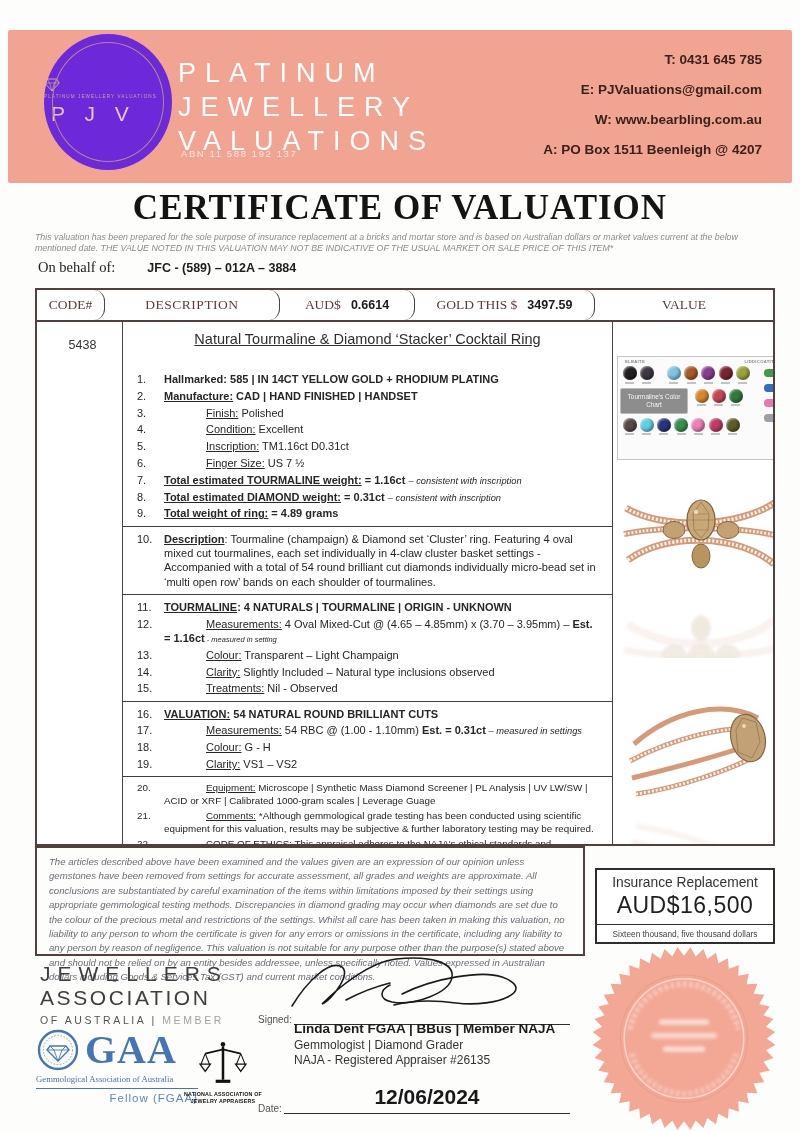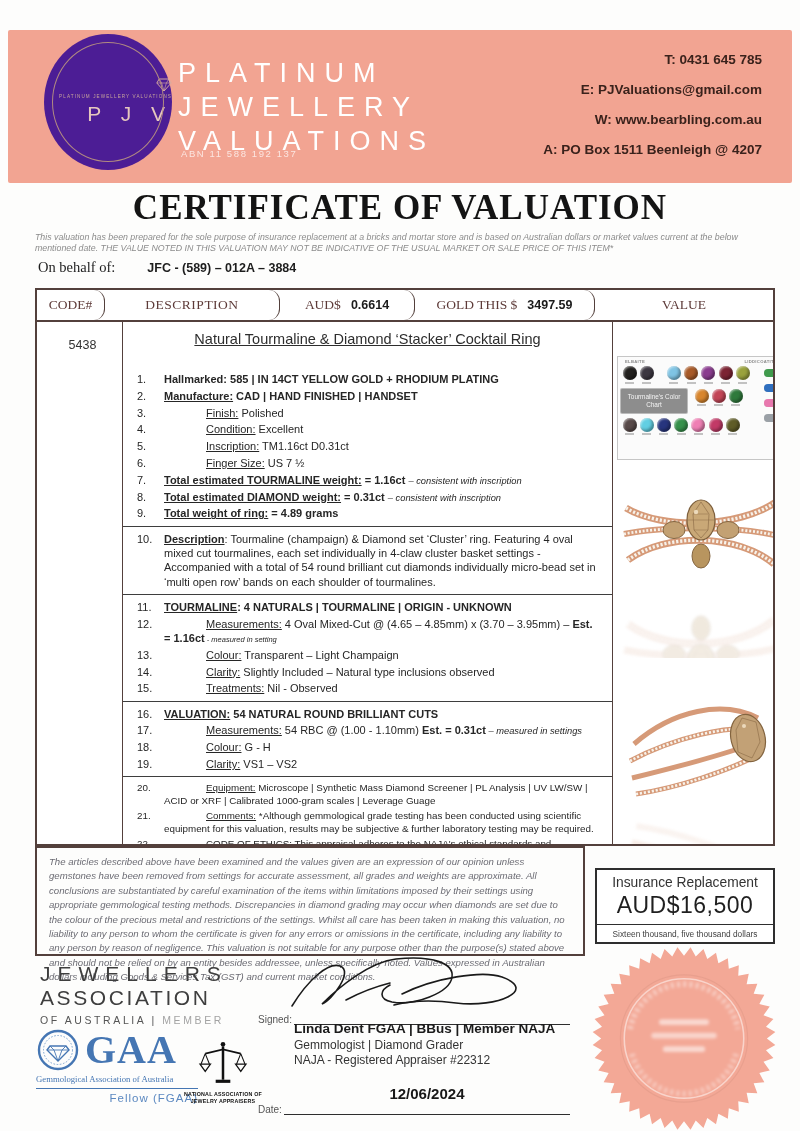--- a/index.html
+++ b/index.html
@@ -1,20 +1,20 @@
 <!DOCTYPE html>
 <html><head>
 <meta charset="utf-8">
 <style>
   html,body{margin:0;padding:0;background:#ffffff;}
   .page{position:relative;width:800px;height:1131px;background:#fdfdfc;font-family:"Liberation Sans",sans-serif;overflow:hidden;}
 
   
   .banner{position:absolute;left:8px;top:30px;width:784px;height:153px;background:#f2a492;border-radius:2px;}
-  .logo{position:absolute;left:36px;top:4px;width:128px;height:136px;background:#4c1d95;border-radius:50%;display:flex;flex-direction:column;align-items:flex-end;justify-content:center;}
+  .logo{position:absolute;left:36px;top:4px;width:128px;height:136px;background:#6d28d9;border-radius:50%;display:flex;flex-direction:column;align-items:flex-start;justify-content:center;}
   .logo-ring{position:absolute;inset:8px;border:1.5px solid #b18a81;border-radius:50%;}
   .logo-diamond{width:16px;height:14px;margin-bottom:2px;}
   .logo-arc{font-size:4.6px;letter-spacing:1.1px;color:#c7a59c;white-space:nowrap;}
   .logo-initials{font-size:21px;letter-spacing:7px;color:#e6c7be;margin-top:3px;padding-left:7px;}
   .company{position:absolute;left:170px;top:26px;color:#ffffff;}
   .company-line{font-size:27px;letter-spacing:9px;line-height:34px;font-weight:400;}
   .abn{position:absolute;left:173px;top:118px;font-size:9.5px;letter-spacing:1.6px;color:rgba(255,255,255,0.72);}
   .contacts{position:absolute;right:30px;top:22px;text-align:right;color:#3a221c;font-weight:bold;font-size:13.5px;}
   .contact-line{margin-bottom:15px;}
 
@@ -95,21 +95,21 @@
   
   .sig-block{position:absolute;left:258px;top:952px;width:320px;}
   .sig-svg{position:absolute;left:28px;top:-2px;width:266px;height:64px;}
   .sig-line{position:absolute;left:0;top:60px;width:312px;display:flex;align-items:flex-end;}
   .lbl-italic{font-size:10px;color:#555;flex:none;}
   .sig-rule{flex:1;border-bottom:1.5px solid #2e2e2e;margin-left:2px;height:12px;}
   .sig-name{position:absolute;left:36px;top:69px;font-size:13.5px;font-weight:bold;color:#1b1b1b;}
   .sig-role{position:absolute;left:36px;top:86px;font-size:12px;color:#333;}
   .sig-appr{position:absolute;left:36px;top:101px;font-size:12px;color:#333;}
   .date-line{position:absolute;left:0;top:133px;width:312px;display:flex;align-items:flex-end;}
-  .date-rule{flex:1;border-bottom:1.5px solid #2e2e2e;margin-left:2px;text-align:center;font-weight:bold;font-size:15px;color:#181818;padding-bottom:12px;}
+  .date-rule{flex:1;border-bottom:1.5px solid #2e2e2e;margin-left:2px;text-align:center;font-weight:bold;font-size:21px;color:#181818;padding-bottom:4px;}
 
   .seal{position:absolute;left:588px;top:946px;width:192px;height:185px;}
 </style>
 </head>
 <body>
 
 <div class="page">
 
   <div class="banner">
     <div class="logo">
@@ -440,21 +440,21 @@
         <path d="M116,44 C148,28 196,20 216,27 C252,40 212,58 170,53 C140,49 120,52 108,55"></path>
         <path d="M60,50 C75,42 92,36 104,33"></path>
       </g>
     </svg>
     <div class="sig-line">
       <span class="lbl-italic">Signed:</span>
       <span class="sig-rule"></span>
     </div>
     <div class="sig-name">Linda Dent  FGAA | BBus | Member NAJA</div>
     <div class="sig-role">Gemmologist | Diamond Grader</div>
-    <div class="sig-appr">NAJA - Registered Appraiser #22312</div>
+    <div class="sig-appr">NAJA - Registered Appraiser #26135</div>
     <div class="date-line">
       <span class="lbl-italic">Date:</span>
       <span class="date-rule">12/06/2024</span>
     </div>
   </div>
 
   <svg class="seal" viewBox="0 0 192 192">
     <defs>
       <filter id="sealBlur" x="-30%" y="-30%" width="160%" height="160%">
           <feGaussianBlur stdDeviation="1.8"></feGaussianBlur>

